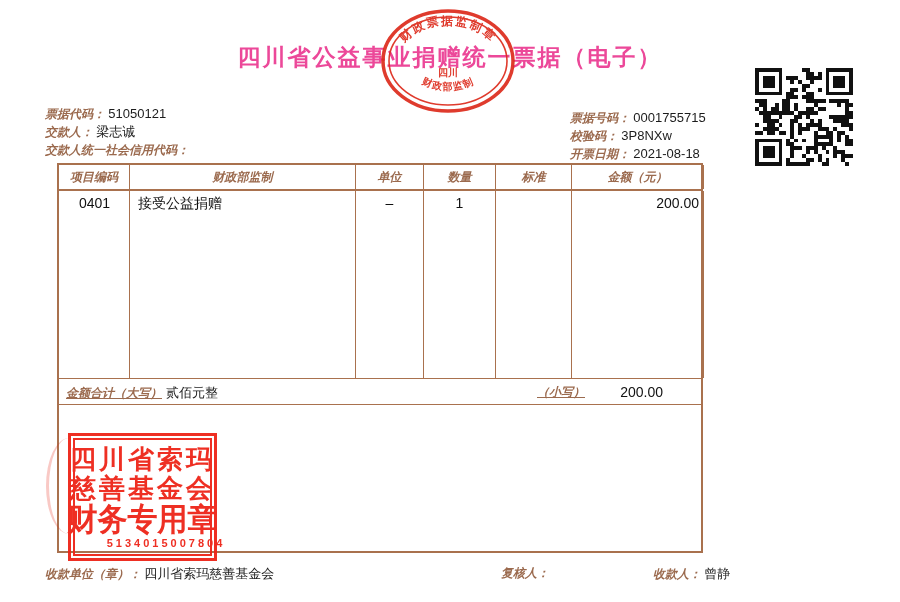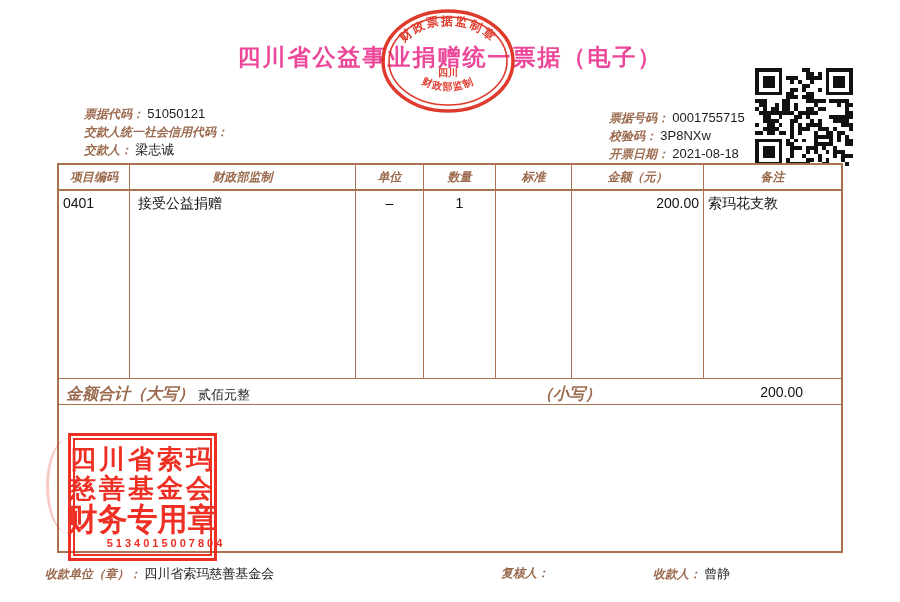--- a/index.html
+++ b/index.html
@@ -10,49 +10,49 @@
   
   .title { position:absolute; top:42px; left:0; width:100%; text-align:center;
     font-family:"DejaVu Serif","Liberation Serif",serif; font-weight:bold;
     font-size:23px; letter-spacing:2px; color:#ec4899; z-index:1; }
 
   
   .oval-stamp { position:absolute; left:378px; top:6px; width:140px; height:110px; z-index:2; opacity:.92; }
   .oval-stamp text { font-family:"DejaVu Serif","Liberation Serif",serif; font-weight:bold; fill:#dd2b1c; }
 
   
-  .hdr { position:absolute; font-size:12px; line-height:17px;margin-left:39px; }
+  .hdr { position:absolute; font-size:12px; line-height:17px; }
   .hdr-left  { left:45px;  top:105px; }
   .hdr-right { left:570px; top:109px; }
   .lbl { color:#9b6a4e; font-family:"DejaVu Serif","Liberation Serif",serif; font-style:italic; font-weight:bold; font-size:12px; }
   .val { color:#1c1c1c; font-size:13px; font-style:normal; }
 
   
   .qr { position:absolute; left:755px; top:68px; width:98px; height:98px; }
 
   
-  .tbox { position:absolute; left:57px; top:163px; width:786px; height:390px;
+  .tbox { position:absolute; left:57px; top:163px; width:646px; height:390px;
     border:2px solid #a9714e; background:#fff; }
   .grid { display:grid; grid-template-columns:71px 226px 68px 72px 76px 132px auto; }
   .grid > div { border-right:1px solid #a9714e; overflow:hidden; }
   .grid > div:last-child { border-right:none; }
   .thead { height:26px; border-bottom:2px solid #a9714e; }
   .thead > div { display:flex; align-items:center; justify-content:center;
     color:#9b6a4e; font-family:"DejaVu Serif","Liberation Serif",serif; font-style:italic;
     font-weight:bold; font-size:12px; }
   .tdata { height:188px; border-bottom:1px solid #a9714e; }
   .tdata > div { padding-top:4px; font-size:14px; color:#111; }
-  .c-code   { padding-left:4px; }
+  .c-code   { padding-left:20px; }
   .c-name   { padding-left:8px; }
   .c-center { text-align:center; }
   .c-amt    { text-align:right; padding-right:4px; }
   .c-note   { padding-left:4px; }
   .trow-total { position:relative; height:26px; border-bottom:1px solid #a9714e;
     font-size:14px; color:#111; }
-  .trow-total .lbl { font-size:16px; }
+  .trow-total .lbl { font-size:12px;text-decoration:underline; }
   .total-left { position:absolute; left:7px; top:5px; }
   .total-small { position:absolute; left:478px; top:5px; }
   .total-amt { position:absolute; right:38px; top:5px; font-size:14px; color:#111; }
   .stamp-zone { position:relative; height:146px; }
 
   
   .rect-stamp { position:absolute; left:68px; top:433px; width:149px; height:128px;
     border:3px solid #ee2418; padding:2px; z-index:3; opacity:.95; }
   .rect-stamp .inner { width:100%; height:100%; border:2px solid #ee2418;
     display:flex; flex-direction:column; align-items:center; justify-content:center;
@@ -90,26 +90,26 @@
     </text>
     <text x="70" y="70" font-size="10" text-anchor="middle">四川</text>
   </svg>
 
   <div class="hdr hdr-left">
     <div>
       <span class="lbl">票据代码：</span>
       <span class="val">51050121</span>
     </div>
     <div>
+      <span class="lbl">交款人：</span>
+      <span class="val">梁志诚</span>
+    </div>
+    <div>
       <span class="lbl">交款人统一社会信用代码：</span>
       <span class="val"></span>
-    </div>
-    <div>
-      <span class="lbl">交款人：</span>
-      <span class="val">梁志诚</span>
     </div>
   </div>
 
   <div class="hdr hdr-right">
     <div>
       <span class="lbl">票据号码：</span>
       <span class="val">0001755715</span>
     </div>
     <div>
       <span class="lbl">校验码：</span>

